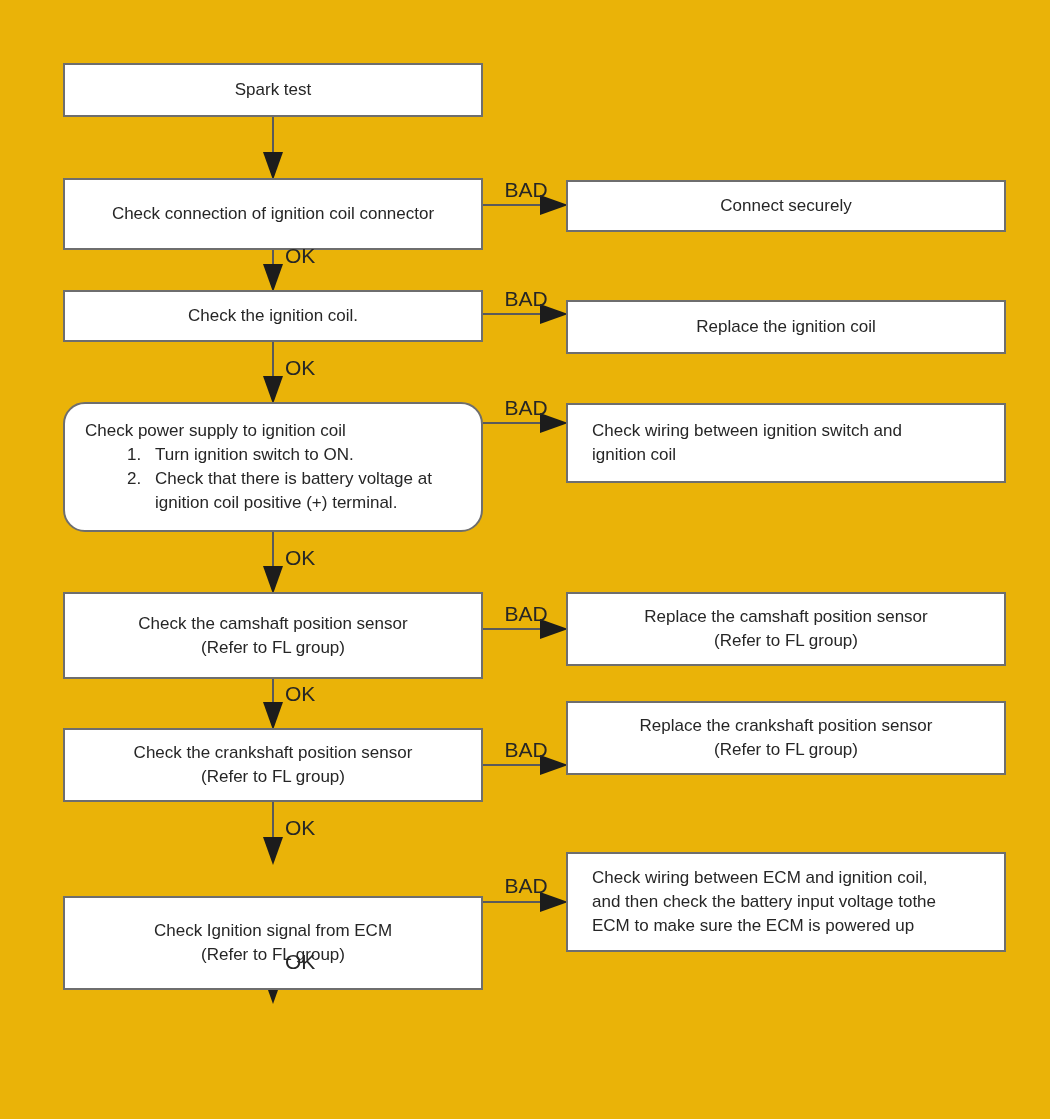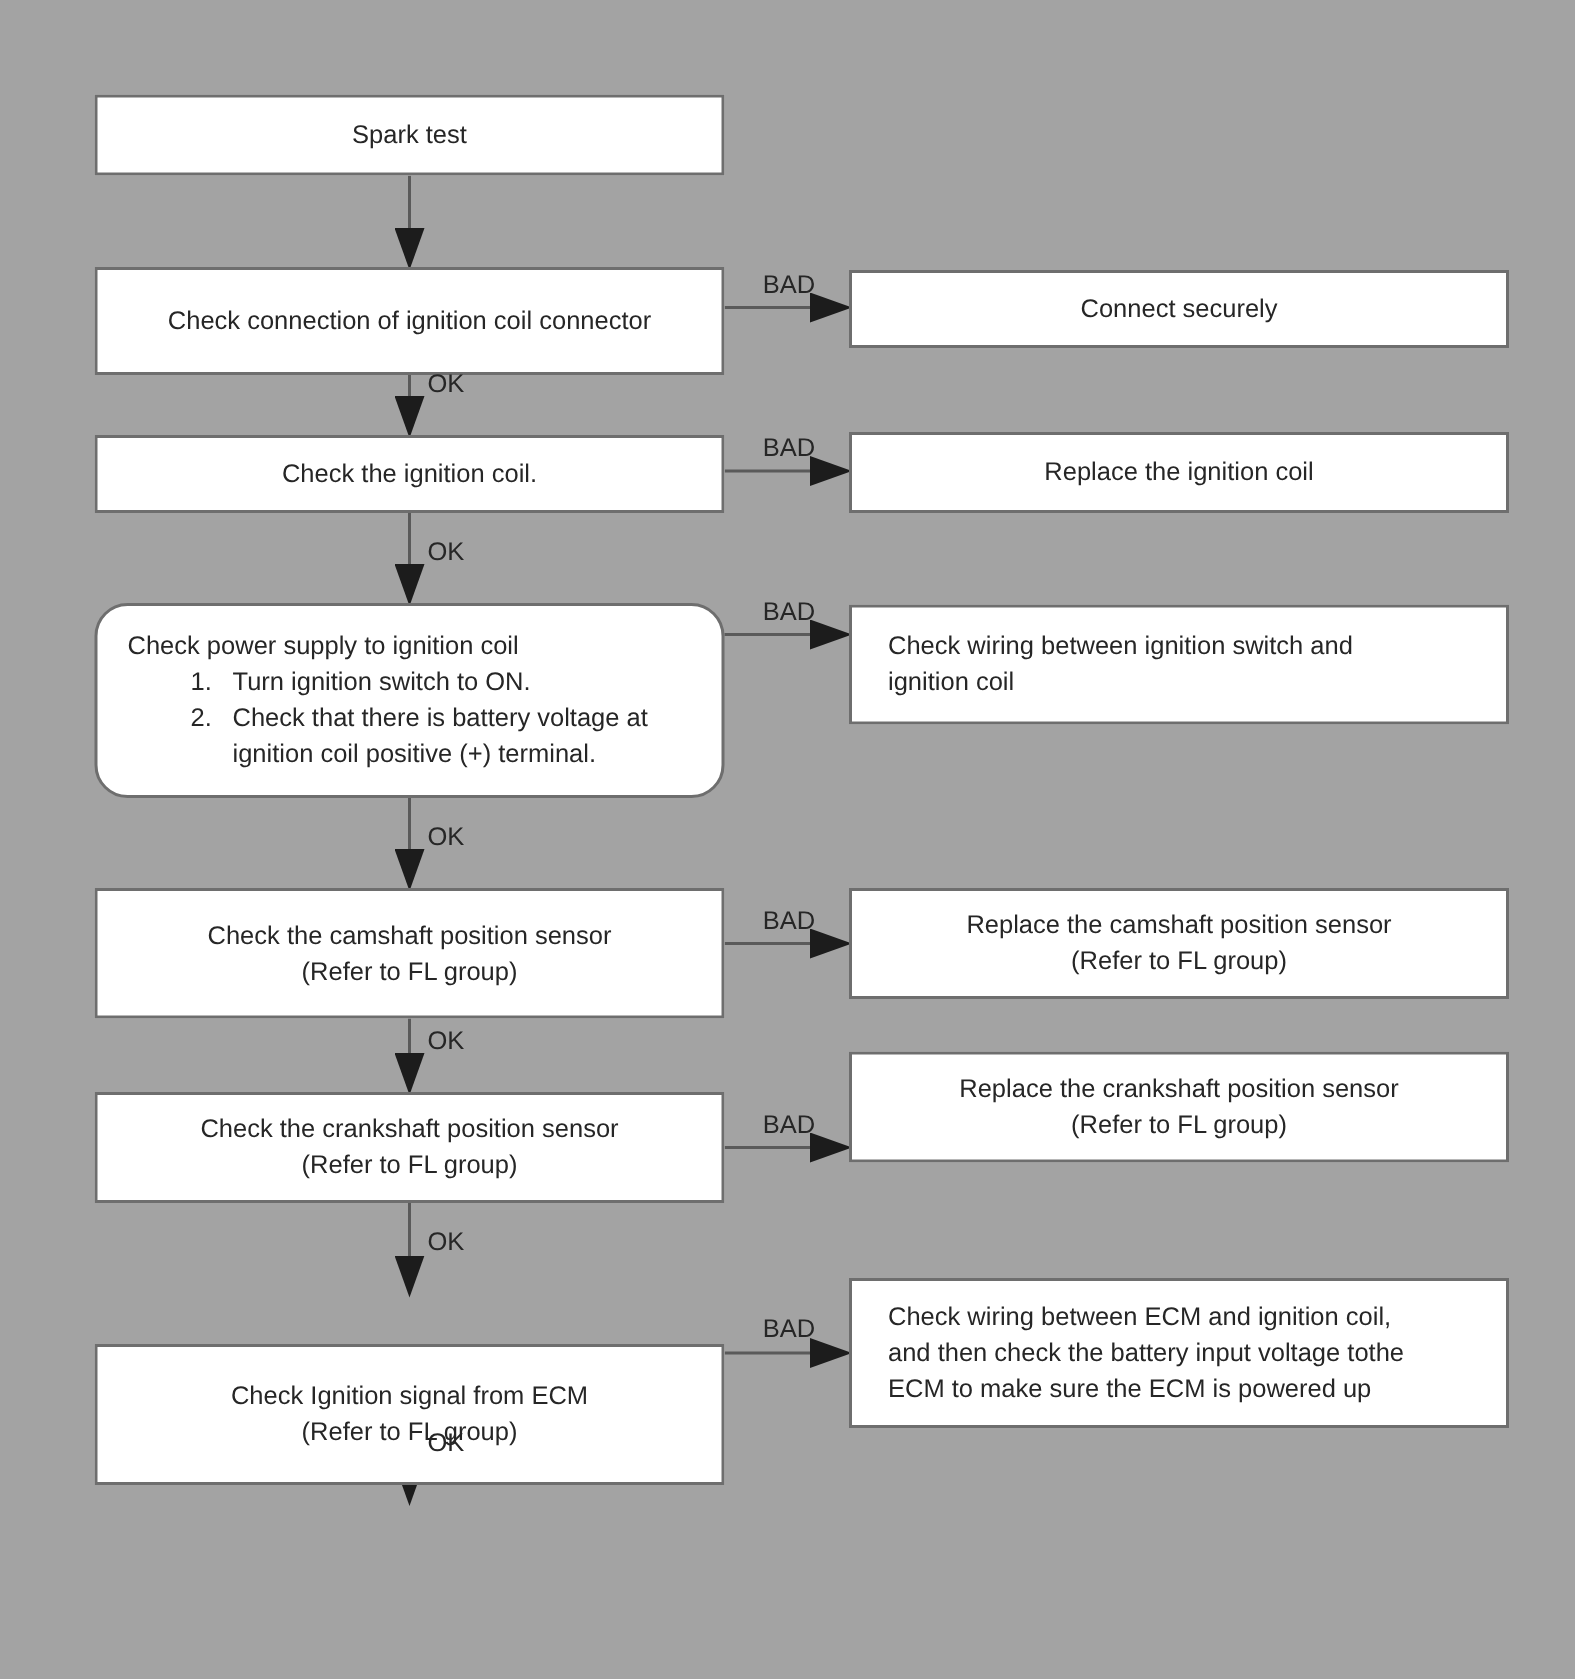--- a/index.html
+++ b/index.html
@@ -4,21 +4,21 @@
 <style>
   html, body {
     margin: 0;
     padding: 0;
     background: #ffffff;
   }
   .canvas {
     position: relative;
     width: 1050px;
     height: 1119px;
-    background: #a3a3a3;
+    background: #eab308;
     font-family: "Liberation Sans", sans-serif;
     color: #262626;
   }
   .overlay {
     position: absolute;
     left: 0;
     top: 0;
     width: 1050px;
     height: 1119px;
   }
@@ -58,21 +58,21 @@
     width: 22px;
     flex: 0 0 22px;
   }
   .procedure .item .itxt {
     flex: 0 1 auto;
     max-width: 316px;
     padding-left: 6px;
   }
   .edge-label {
     position: absolute;
-    font-size: 17px;
+    font-size: 21px;
     line-height: 20px;
     color: #262626;
     white-space: nowrap;
   }
   .bad-label {
     width: 76px;
     text-align: center;
   }
 </style>
 </head>
@@ -140,21 +140,21 @@
   <div class="box col-left" style="top:896px;height:94px">
     <div>Check Ignition signal from ECM</div>
     <div>(Refer to FL group)</div>
   </div>
 
 
   <div class="box col-right" style="top:180px;height:52px">
     <div>Connect securely</div>
   </div>
 
-  <div class="box col-right" style="top:288px;height:54px">
+  <div class="box col-right" style="top:300px;height:54px">
     <div>Replace the ignition coil</div>
   </div>
 
   <div class="box col-right align-left" style="top:403px;height:80px">
     <div>Check wiring between ignition switch and</div>
     <div>ignition coil</div>
   </div>
 
   <div class="box col-right" style="top:592px;height:74px">
     <div>Replace the camshaft position sensor</div>

